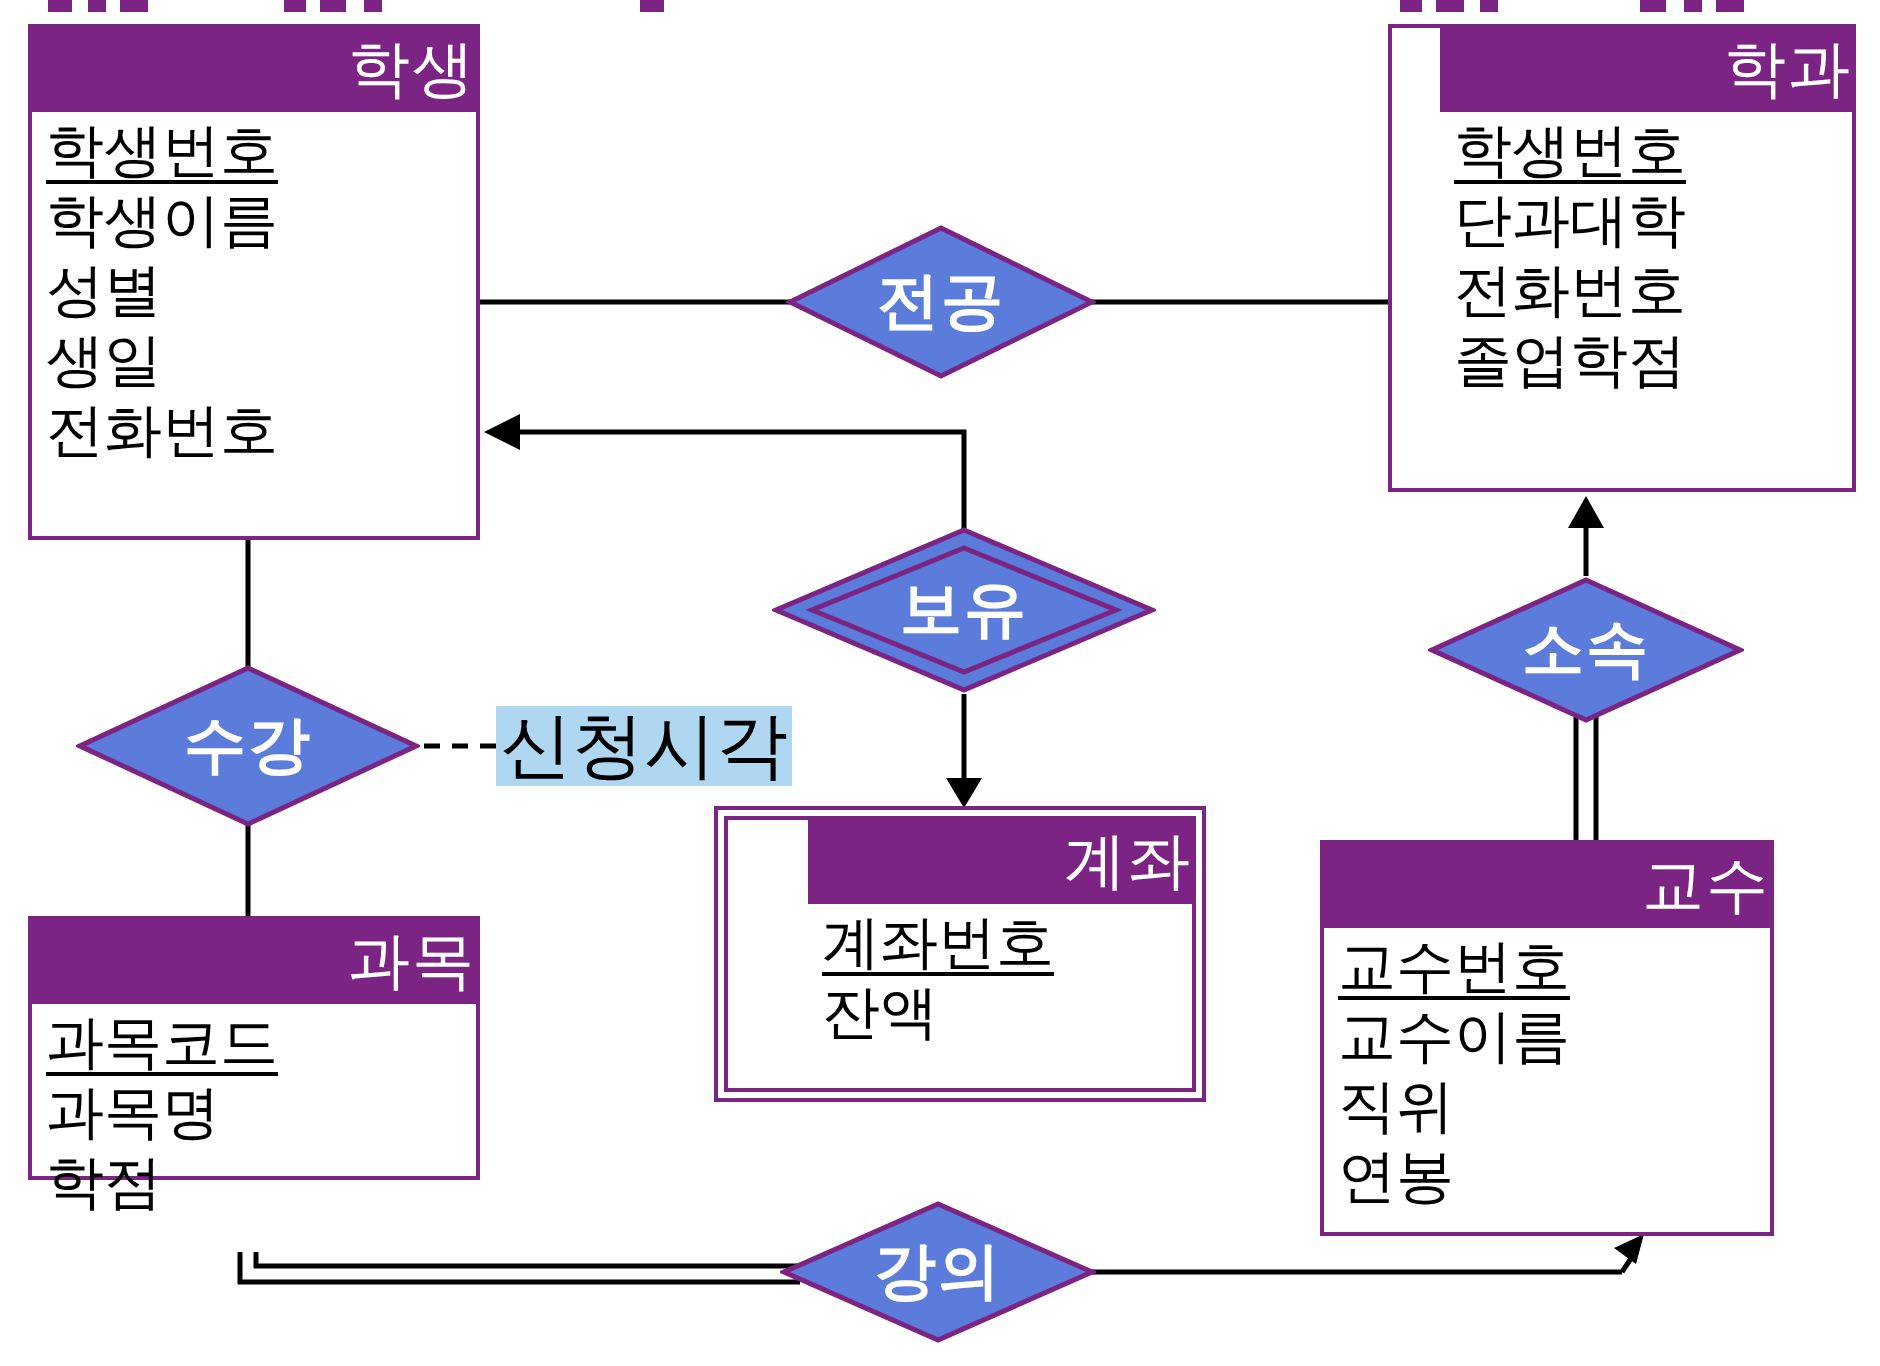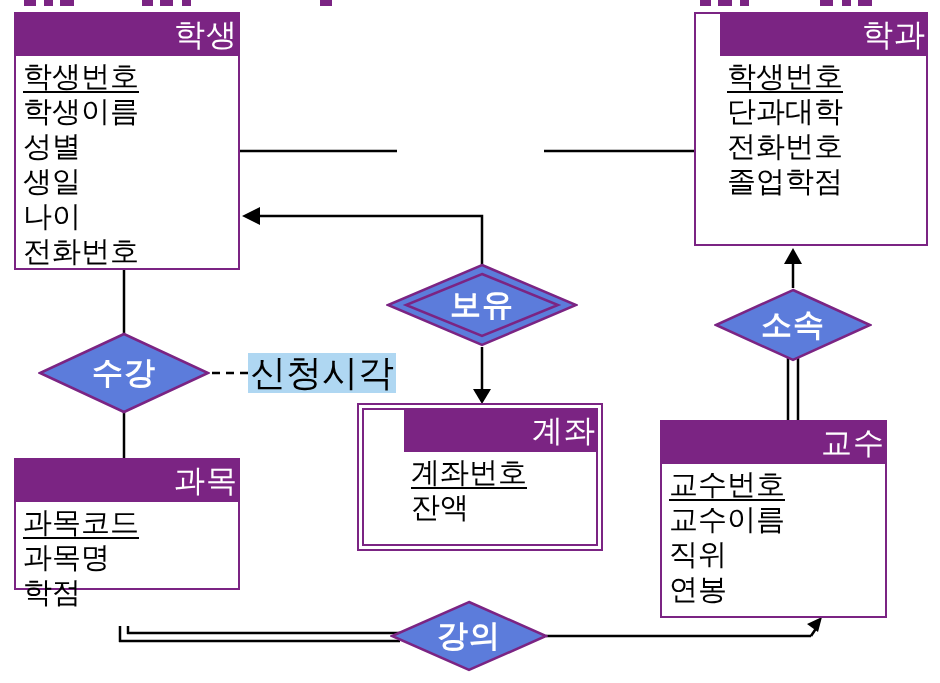--- a/index.html
+++ b/index.html
@@ -103,21 +103,20 @@
   <div class="crop-mark" style="left:842px;width:9px;"></div>
   <div class="crop-mark" style="left:858px;width:14px;"></div>
 
   <div class="entity" style="left:14px; top:12px; width:226px; height:258px;">
     <div class="entity-header">학생</div>
     <div class="entity-body">
       <div class="attr key">학생번호</div>
       <div class="attr">학생이름</div>
       <div class="attr">성별</div>
       <div class="attr">생일</div>
-      <div class="attr">나이</div>
       <div class="attr">전화번호</div>
     </div>
   </div>
 
   <div class="entity" style="left:694px; top:12px; width:234px; height:234px;padding-left:24px;">
     <div class="entity-header">학과</div>
     <div class="entity-body">
       <div class="attr key">학생번호</div>
       <div class="attr">단과대학</div>
       <div class="attr">전화번호</div>
@@ -145,20 +144,26 @@
   <div class="entity" style="left:660px; top:420px; width:227px; height:198px;">
     <div class="entity-header">교수</div>
     <div class="entity-body">
       <div class="attr key">교수번호</div>
       <div class="attr">교수이름</div>
       <div class="attr">직위</div>
       <div class="attr">연봉</div>
     </div>
   </div>
 
+  <div class="diamond" style="left:393px; top:112px; width:155px; height:78px;">
+    <svg viewBox="0 0 155 78">
+      <polygon class="shape" points="77.5,2 153,39 77.5,76 2,39"></polygon>
+    </svg>
+    <span class="diamond-label">전공</span>
+  </div>
 
   <div class="diamond" style="left:386px; top:263px; width:192px; height:84px;">
     <svg viewBox="0 0 192 84">
       <polygon class="shape" points="96,2 190,42 96,82 2,42"></polygon>
       <polygon class="inner" points="96,11 172,42 96,73 20,42"></polygon>
     </svg>
     <span class="diamond-label">보유</span>
   </div>
 
   <div class="diamond" style="left:38px; top:332px; width:172px; height:82px;">

